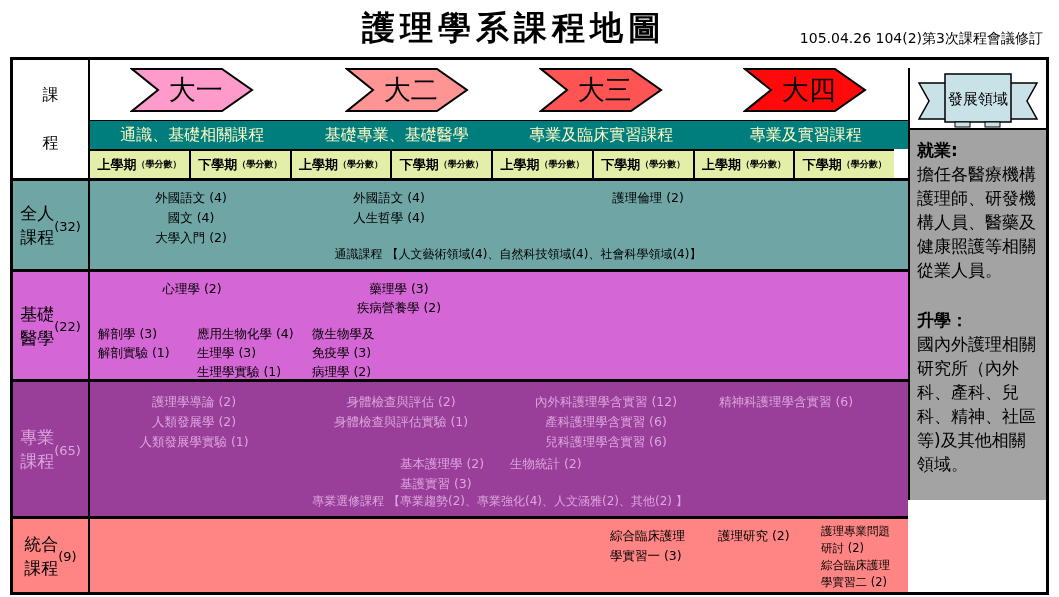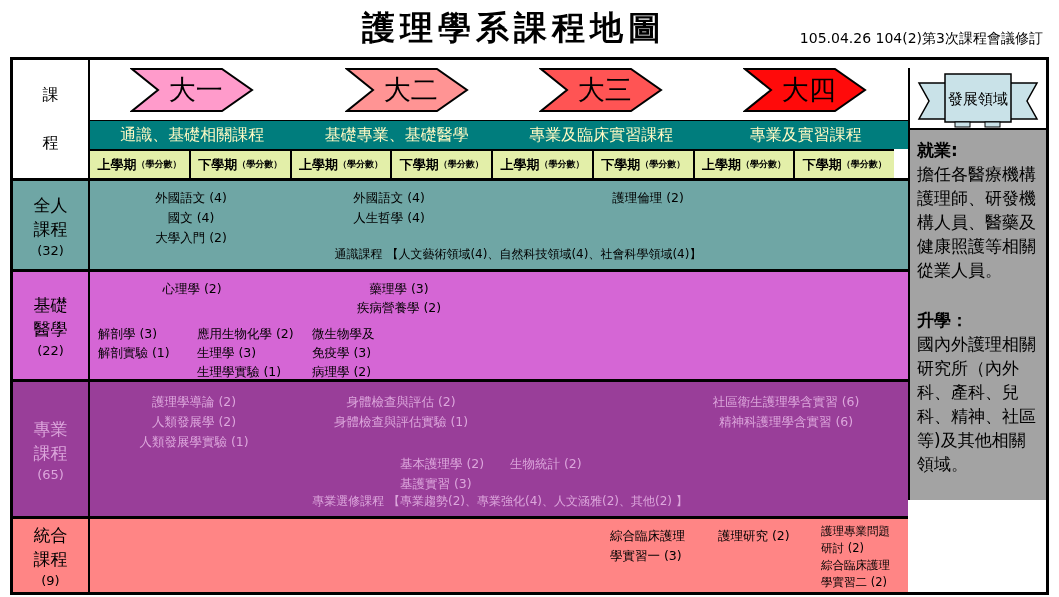--- a/index.html
+++ b/index.html
@@ -30,21 +30,21 @@
        display:flex;align-items:center;justify-content:center;white-space:nowrap;}
   .sem:last-child{border-right:none;}
   .sem-l{font-size:13px;font-weight:bold;}
   .sem-s{font-size:9px;font-weight:bold;}
   
   .band{position:absolute;left:0;width:895px;border-top:3px solid #000;box-sizing:border-box;}
   .b1{top:118px;height:91px;background:#6fa6a5;}
   .b2{top:209px;height:110px;background:#d566d5;}
   .b3{top:319px;height:137px;background:#993e99;color:#dca6dc;}
   .b4{top:456px;height:76px;background:#ff8585;}
-  .rlabel{position:absolute;left:0;top:0;bottom:0;width:75px;display:flex;flex-direction:column;
+  .rlabel{position:absolute;left:0;top:0;bottom:0;width:75px;display:flex;flex-direction:row;
           align-items:center;justify-content:center;}
   .rlabel .line-list div{font-size:17px;line-height:24px;text-align:center;}
   .rl-credits{font-size:13px;margin-top:2px;}
   
   .g{position:absolute;font-size:12.5px;white-space:nowrap;}
   .g div{line-height:20px;}
   .b2 .g div{line-height:19px;}
   .ctr{transform:translateX(-50%);text-align:center;}
   .lft{text-align:left;}
   .g.small{font-size:11.5px;}
@@ -187,21 +187,21 @@
         </div>
       <div class="g ctr" style="left:386px;top:7px">
           <div>藥理學 (3)</div>
           <div>疾病營養學 (2)</div>
         </div>
       <div class="g lft" style="left:85px;top:52px">
           <div>解剖學 (3)</div>
           <div>解剖實驗 (1)</div>
         </div>
       <div class="g lft" style="left:184px;top:52px">
-          <div>應用生物化學 (2)</div>
+          <div>應用生物化學 (4)</div>
           <div>生理學 (3)</div>
           <div>生理學實驗 (1)</div>
         </div>
       <div class="g lft" style="left:299px;top:52px">
           <div>微生物學及</div>
           <div>免疫學 (3)</div>
           <div>病理學 (2)</div>
         </div>
     </div>
 
@@ -215,22 +215,26 @@
       </div>
       <div class="g ctr" style="left:181px;top:10px">
           <div>護理學導論 (2)</div>
           <div>人類發展學 (2)</div>
           <div>人類發展學實驗 (1)</div>
         </div>
       <div class="g ctr" style="left:388px;top:10px">
           <div>身體檢查與評估 (2)</div>
           <div>身體檢查與評估實驗 (1)</div>
         </div>
+      <div class="g ctr" style="left:593px;top:10px">
+          <div>內外科護理學含實習 (12)</div>
+          <div>產科護理學含實習 (6)</div>
+          <div>兒科護理學含實習 (6)</div>
+        </div>
       <div class="g ctr" style="left:773px;top:10px">
-          <div>社區衛生護理學含實習 (6)</div>
           <div>精神科護理學含實習 (6)</div>
         </div>
       <div class="g lft" style="left:387px;top:72px">
           <div>基本護理學 (2)</div>
           <div>基護實習 (3)</div>
         </div>
       <div class="g lft" style="left:497px;top:72px">
           <div>生物統計 (2)</div>
         </div>
       <div class="g ctr note" style="left:487px;top:109px">

